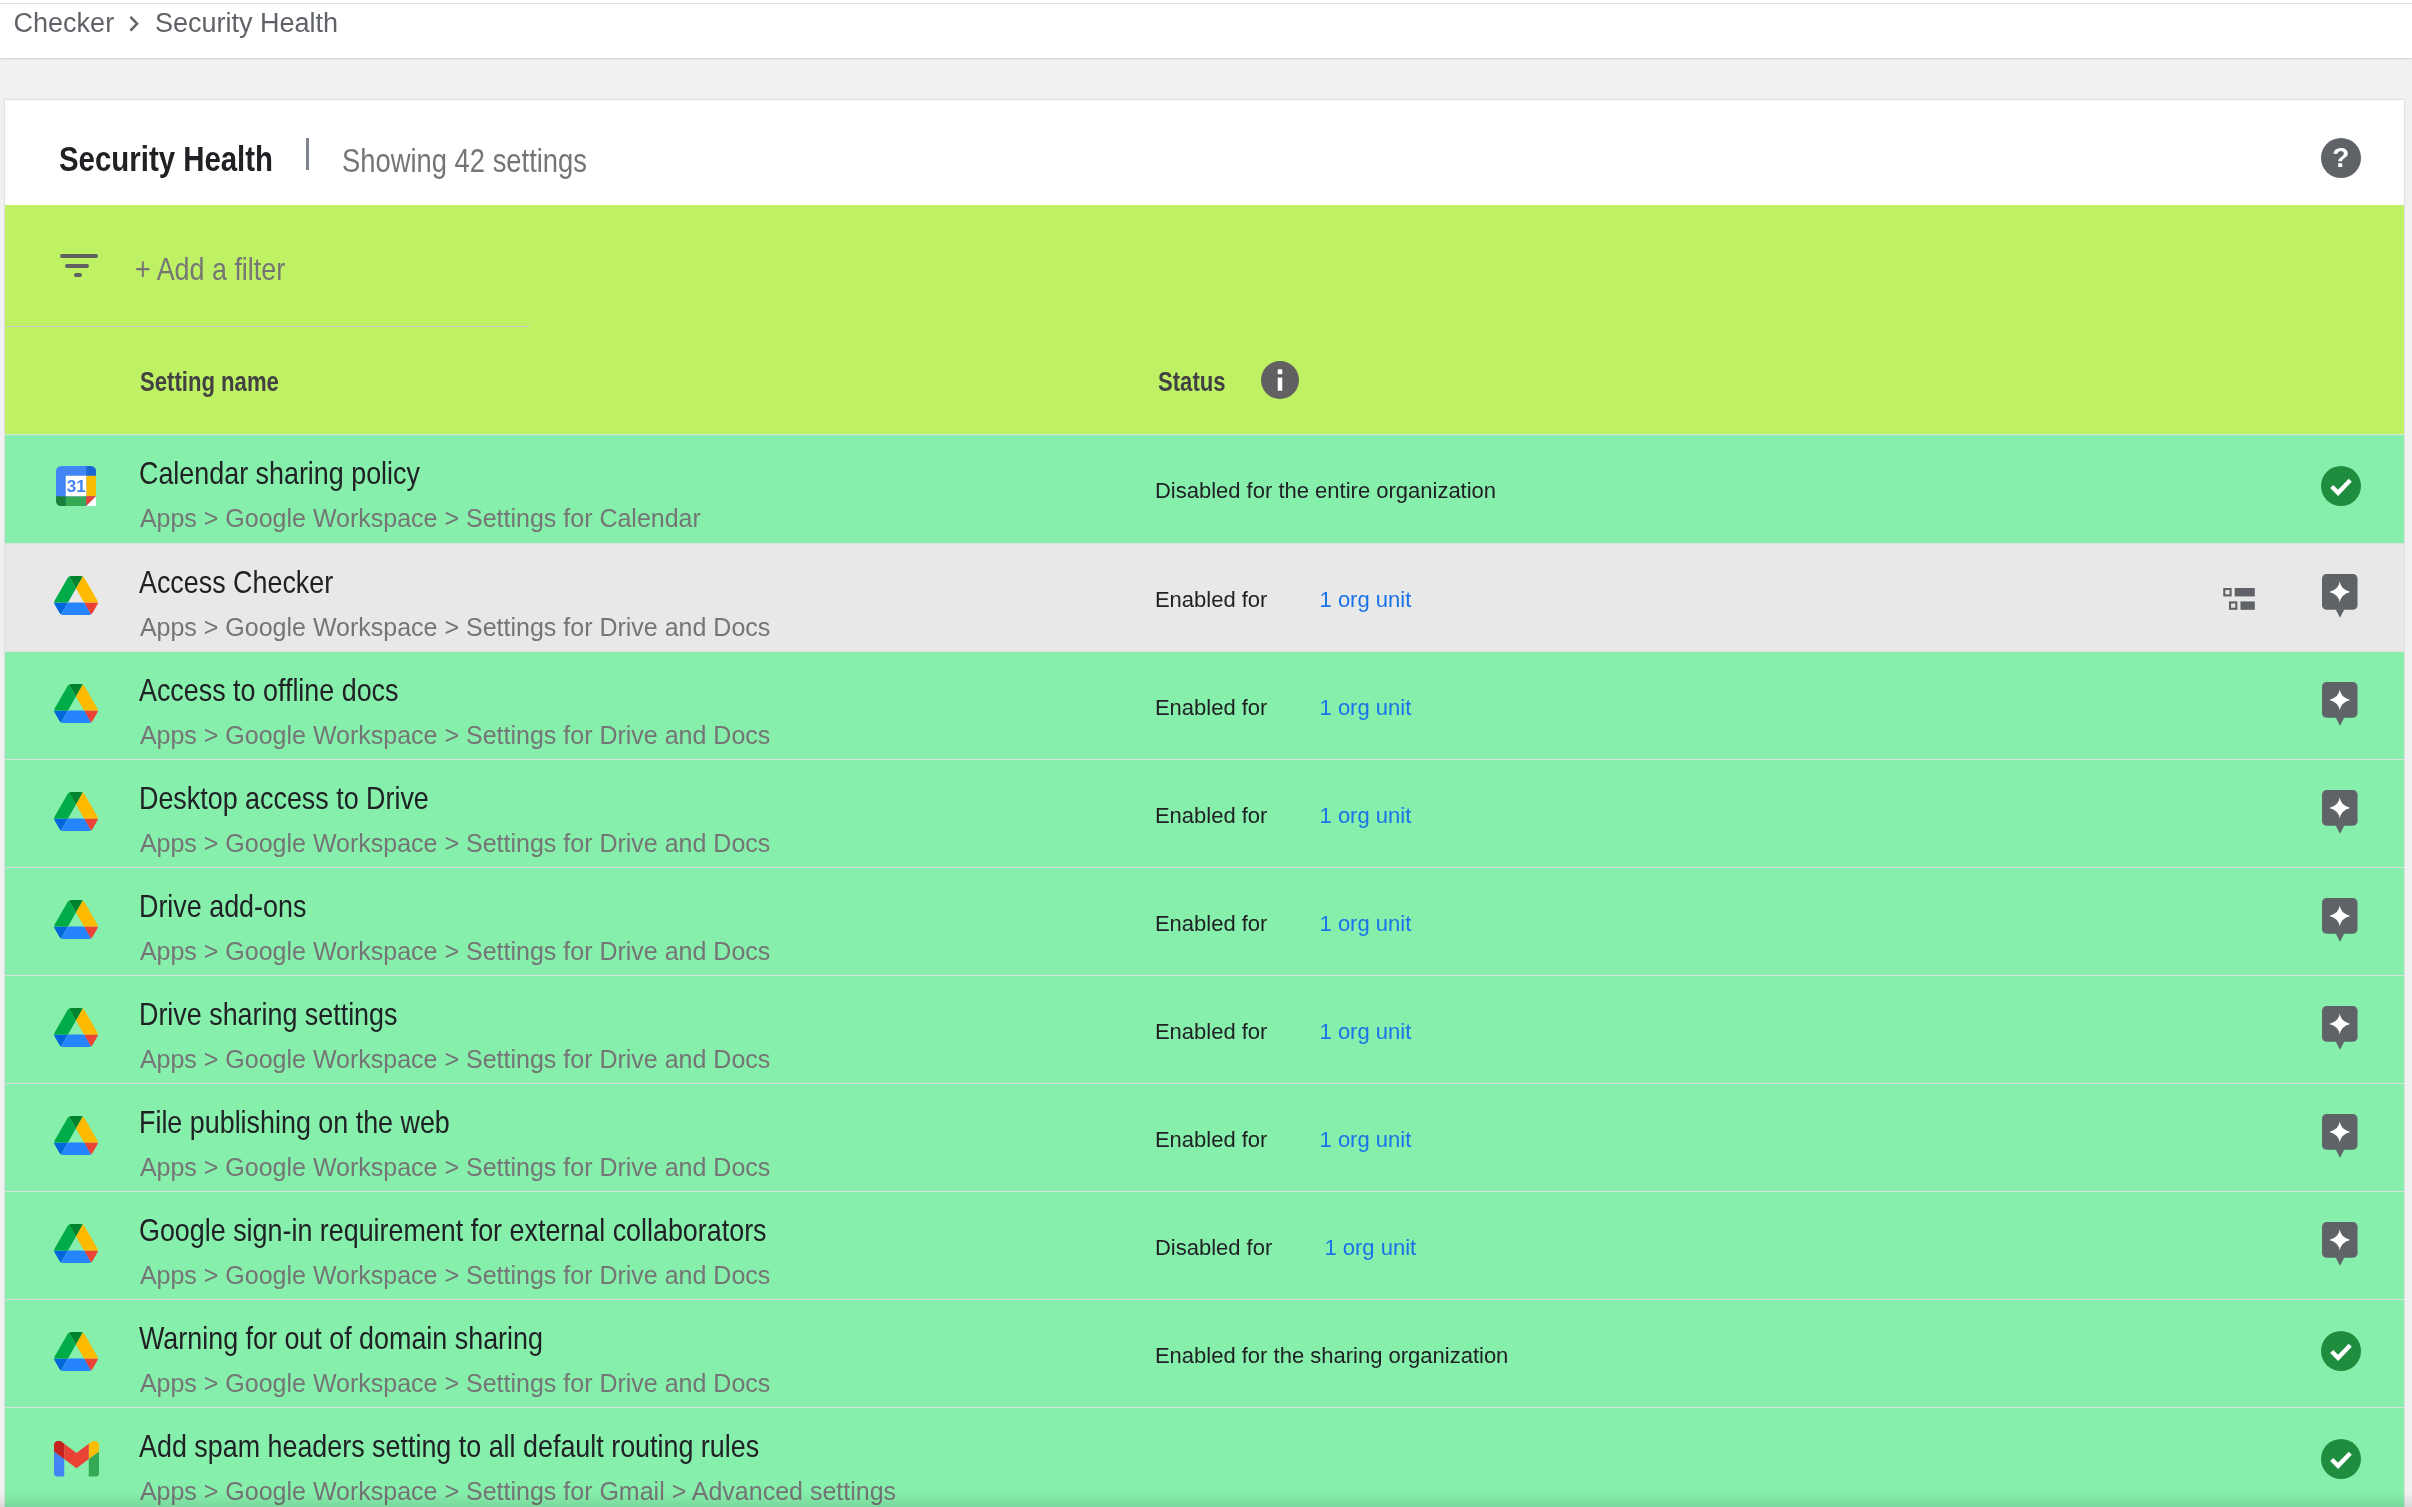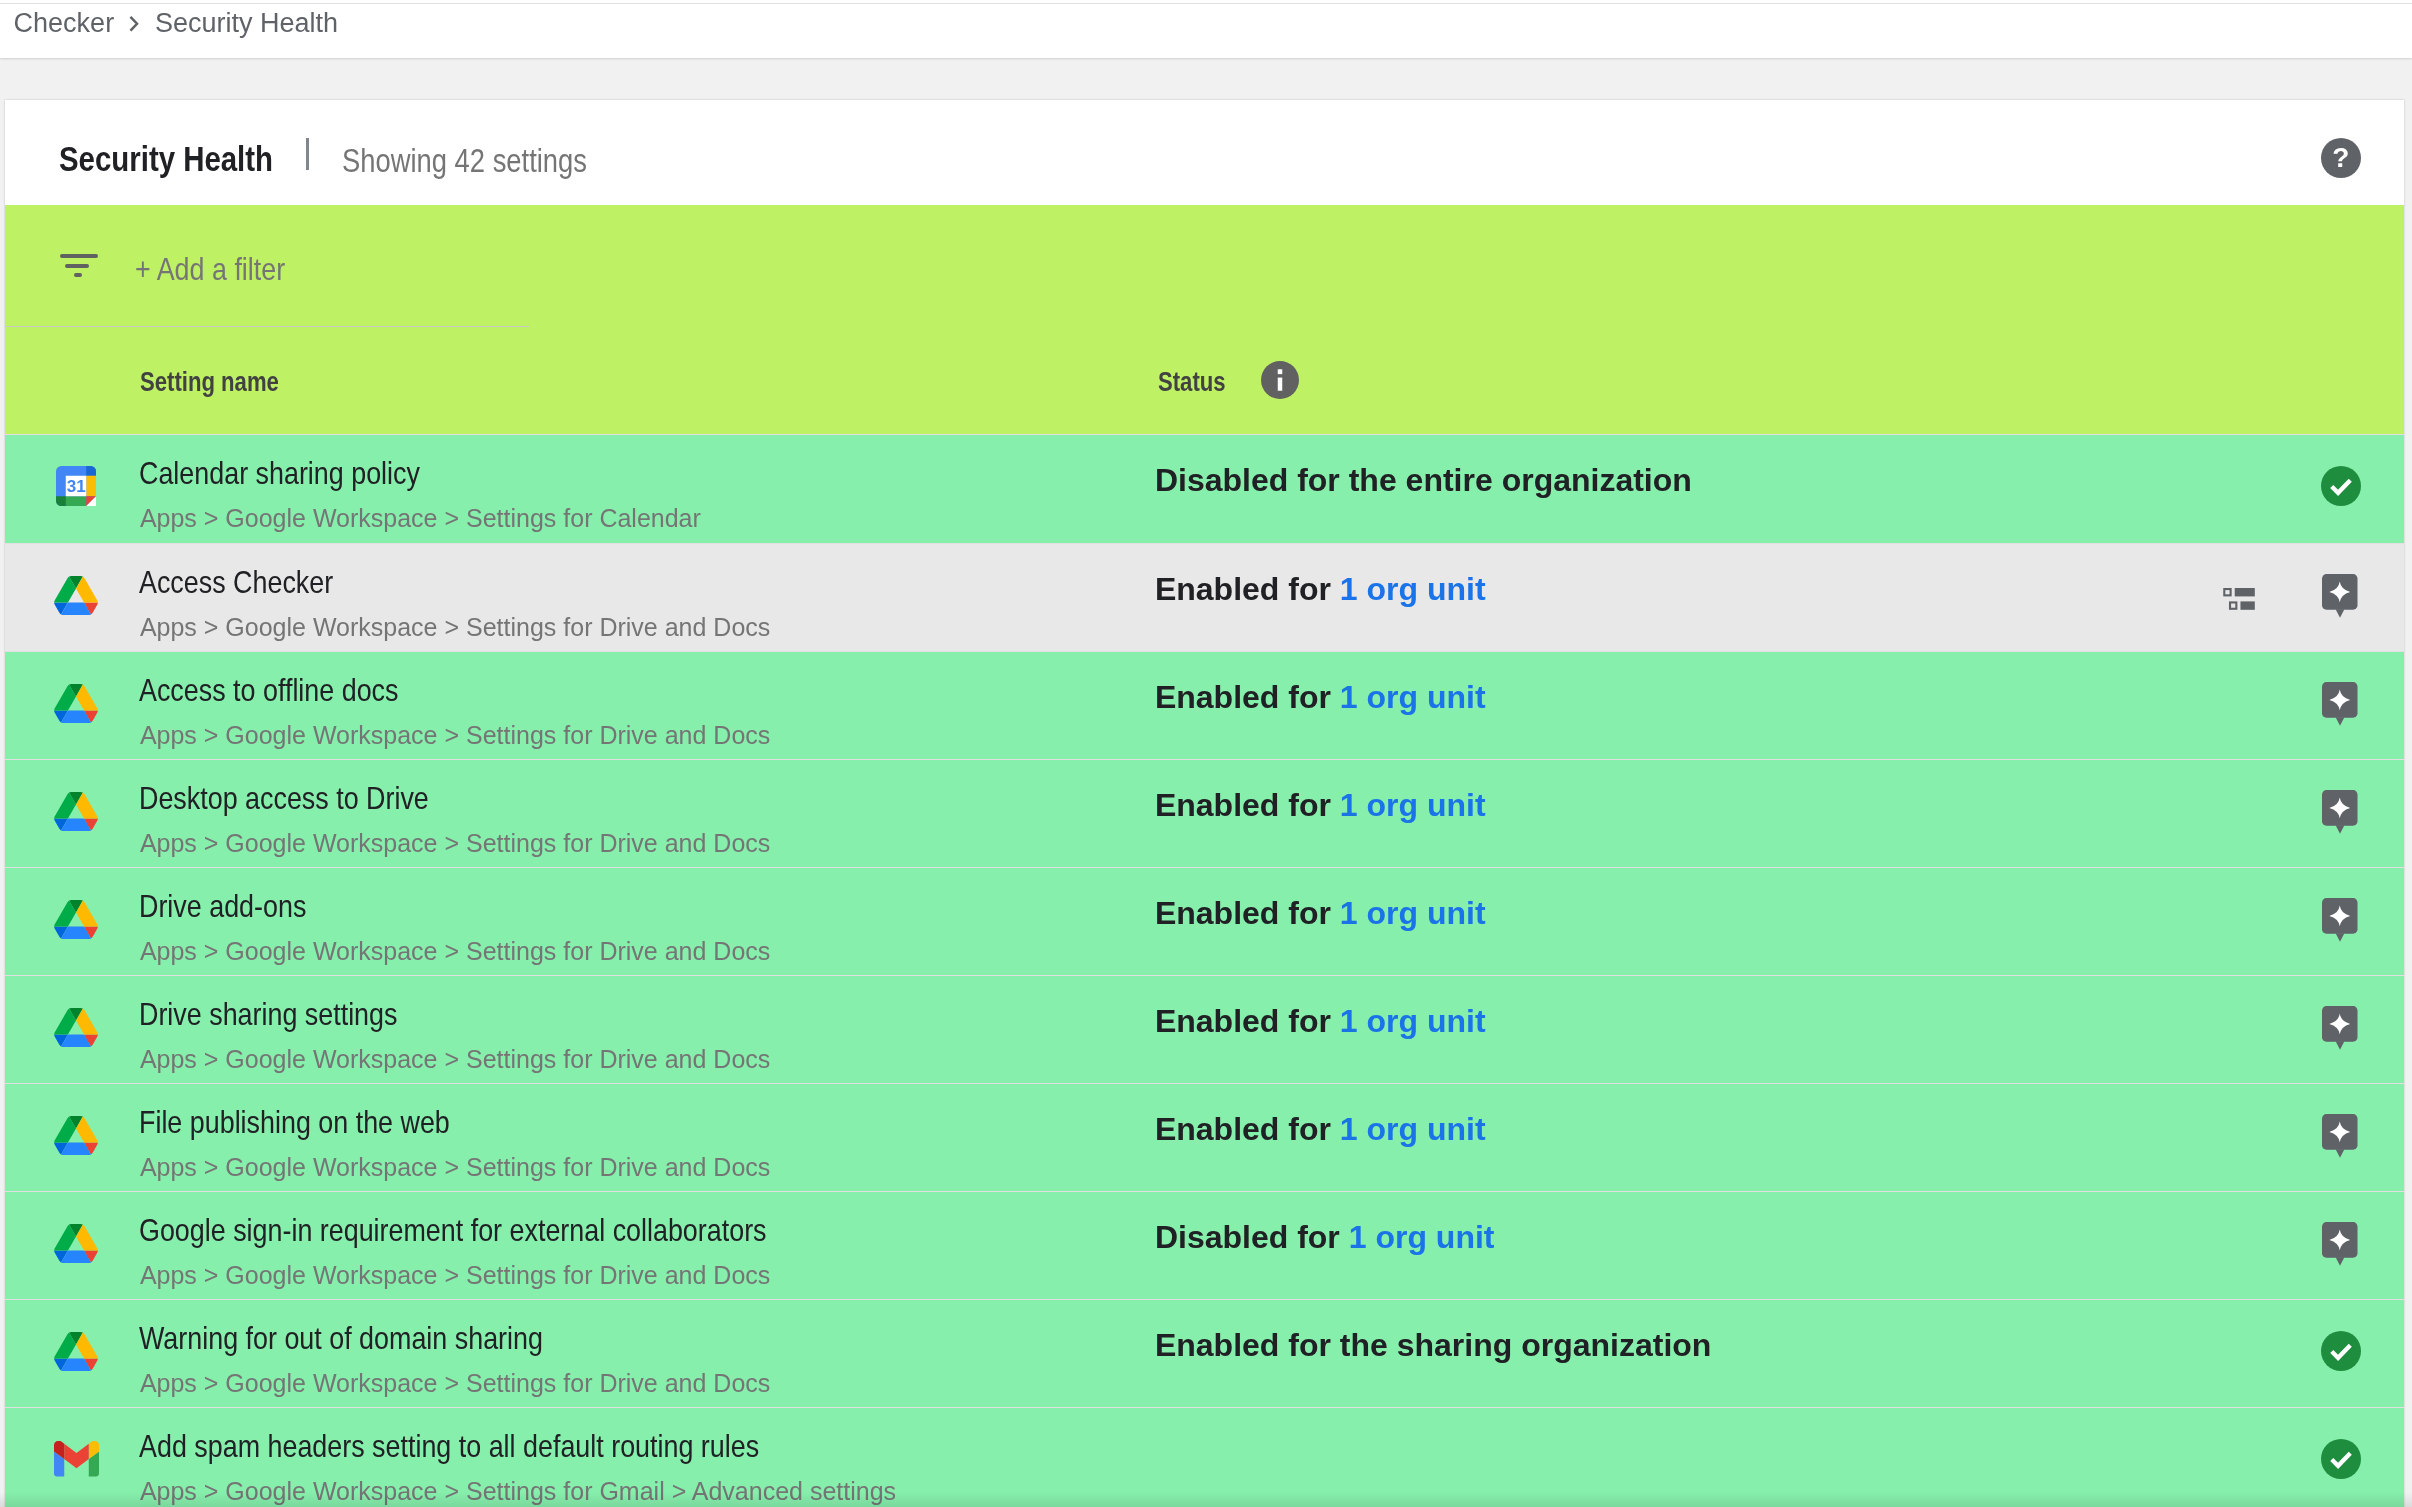--- a/index.html
+++ b/index.html
@@ -27,22 +27,22 @@
   .th { position:absolute; font-size:28px; font-weight:bold; color:#424242; top:161px; transform:scaleX(0.79); }
   .info { position:absolute; left:1256px; top:156px; width:38px; height:38px; border-radius:50%;
     background:#616161; }
   .rows { position:absolute; left:0; top:335px; width:100%; }
   .row { position:relative; width:100%; height:108px; background:#86efac; border-top:1px solid #e1e1e1; }
   .row:first-child { border-top:none; }
   .row.sel { background:#e8e8e8; }
   .ricon { position:absolute; left:49px; top:-2.9px; width:45px; height:108px; display:flex; align-items:center; justify-content:center; }
   .tt { position:absolute; left:134px; top:20.4px; font-size:32px; color:#202124; }
   .pp { position:absolute; left:135px; top:69px; font-size:25px; color:#757575; white-space:nowrap; }
-  .st { position:absolute; left:1150px; top:27px; font-size:32px; color:#202124; white-space:nowrap;font-weight:bold; }
-  .st a { color:#1a73e8; text-decoration:none; }
+  .st { position:absolute; left:1150px; top:43px; font-size:22px; color:#202124; white-space:nowrap; }
+  .st a { color:#1a73e8; text-decoration:none;margin-left:46px; }
   .check { position:absolute; left:2316px; top:31px; width:40px; height:40px; }
   .spark { position:absolute; left:2317px; top:30px; width:36px; height:45px; }
   .listic { position:absolute; left:2218px; top:44px; width:33px; height:22px; }
   .botfade { position:absolute; left:0; top:1492px; width:2412px; height:15.5px; z-index:9;
     background:linear-gradient(rgba(0,0,0,0), rgba(0,0,0,0.10)); }
 </style>
 </head>
 <body>
 <div class="topline"></div>
 <div class="topbar">

